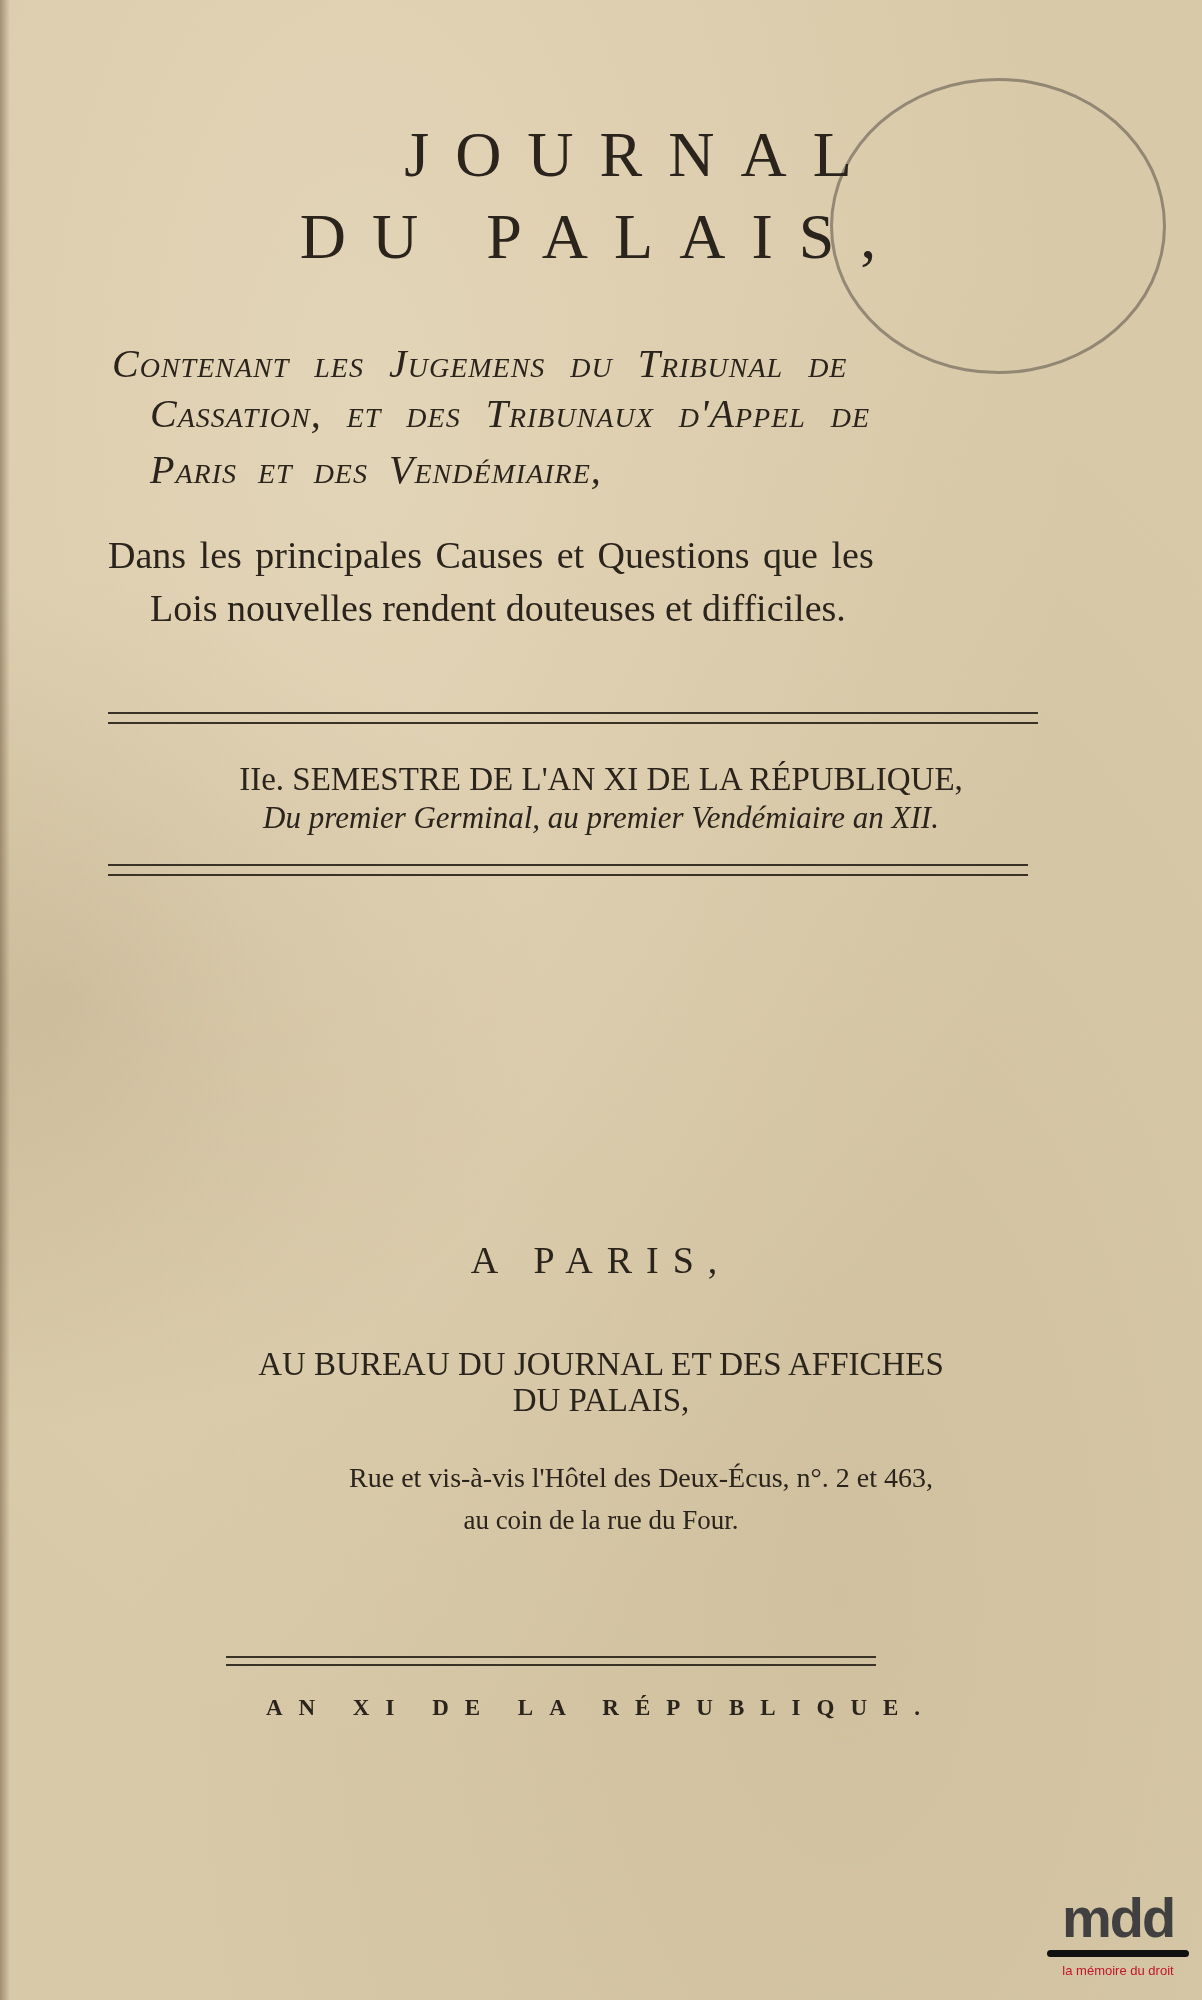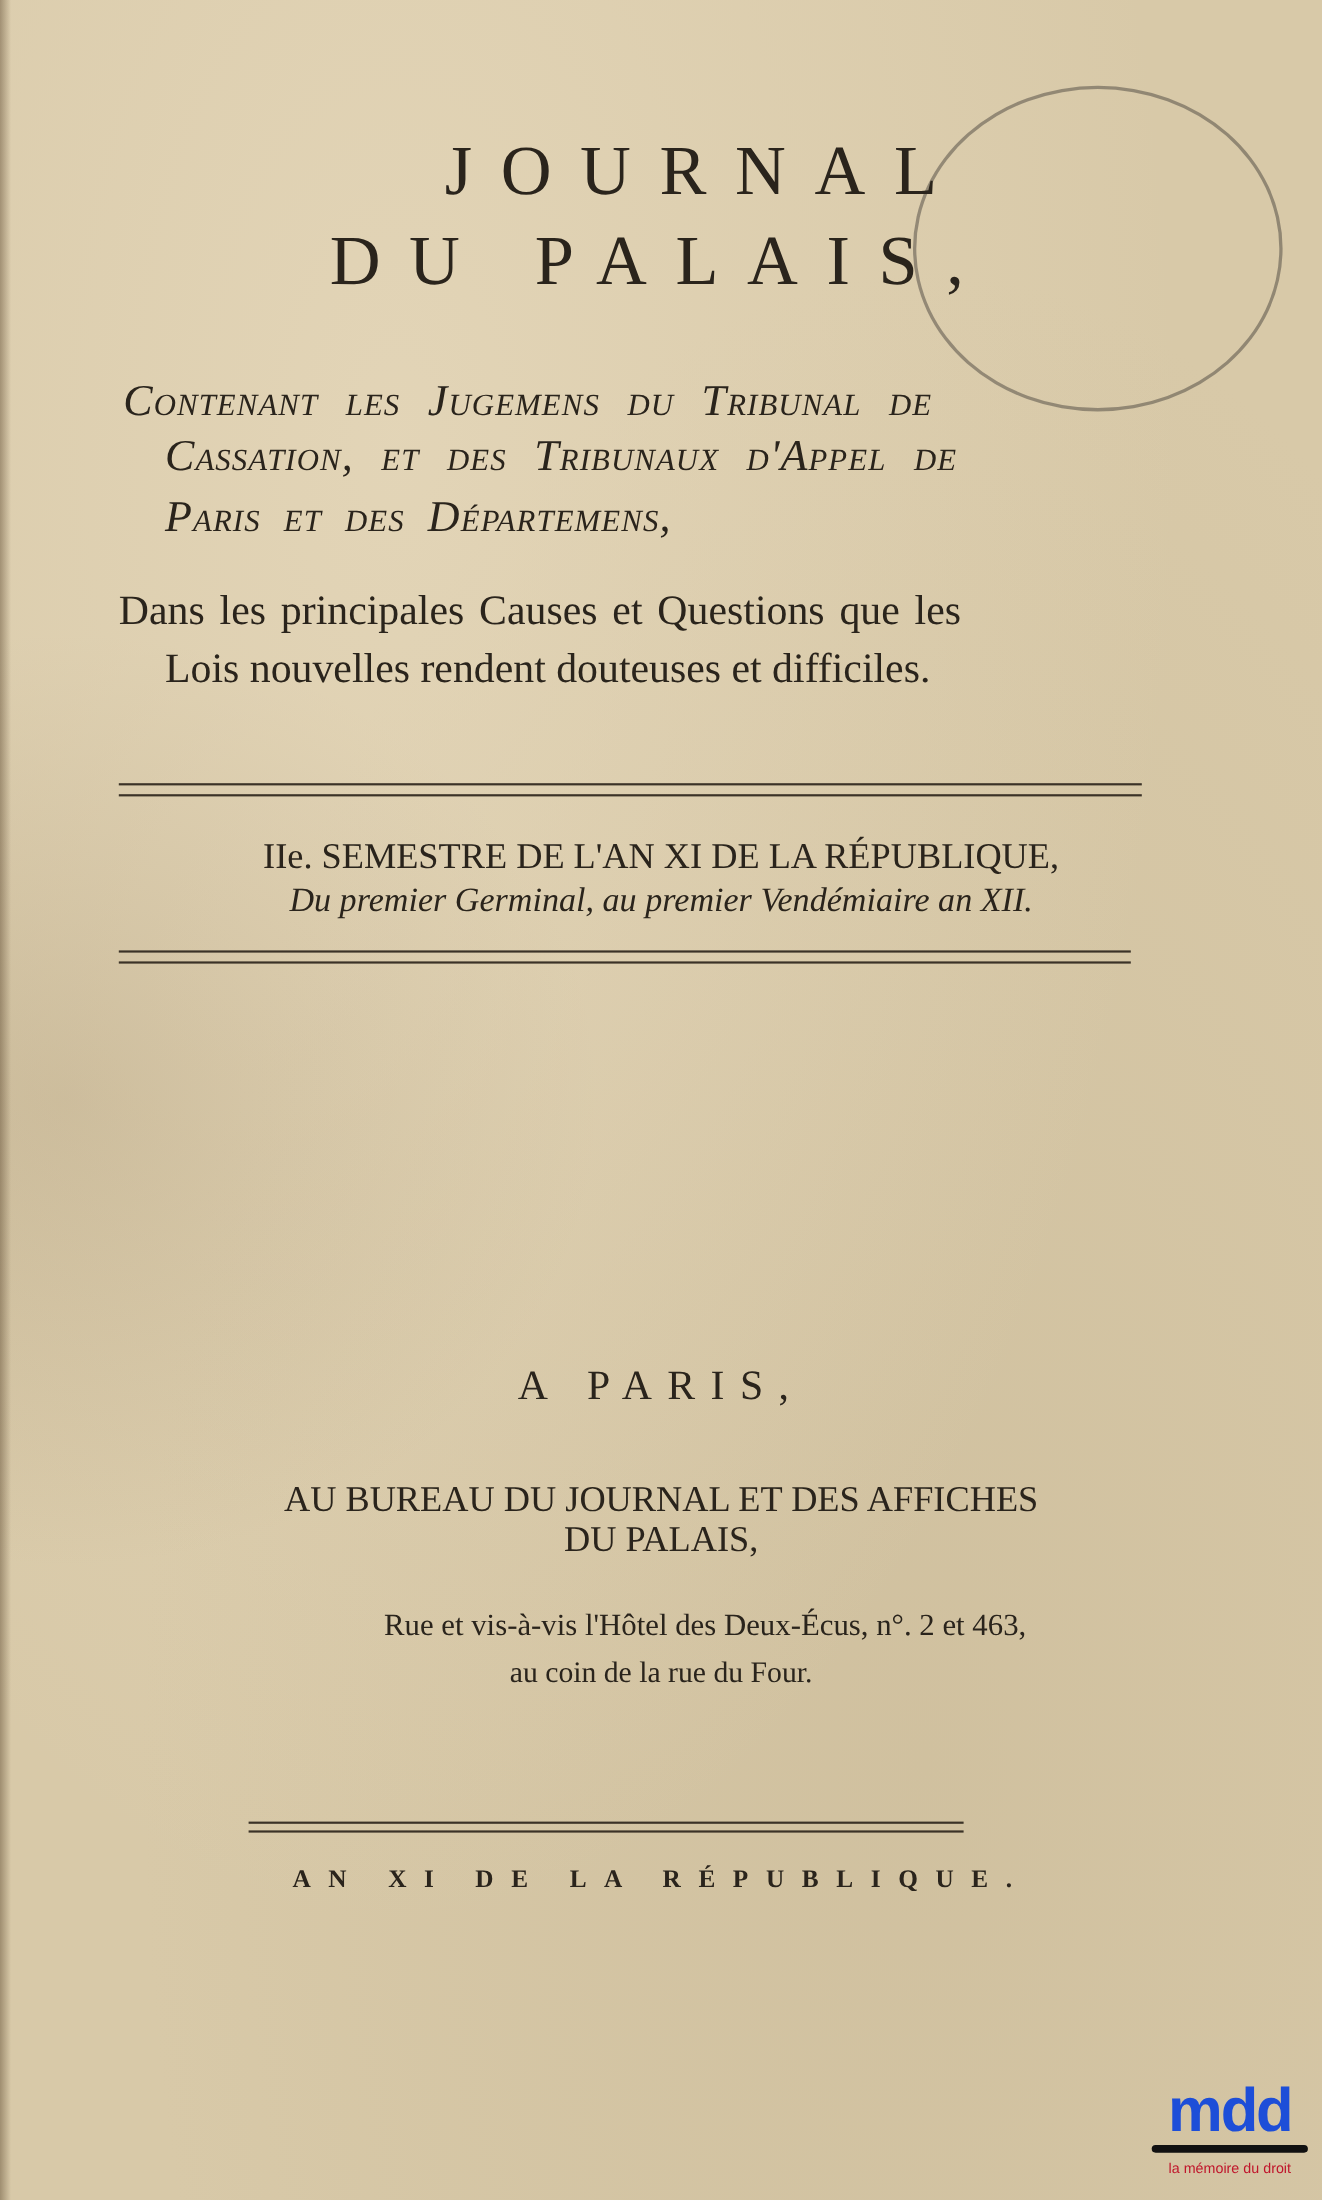--- a/index.html
+++ b/index.html
@@ -32,36 +32,36 @@
   .semester-sub { top:800px; font-size:31px; font-style:italic; }
   .paris { top:1238px; font-size:38px; letter-spacing:14px; }
   .bureau { top:1335px; font-size:33px;margin-top:11px; }
   .palais2 { top:1382px; font-size:33px; }
   .rue { top:1462px; font-size:28px;margin-left:40px; }
   .coin { top:1505px; font-size:27px; }
   .an { top:1695px; font-size:23px; letter-spacing:16px; font-weight:bold; }
   .stamp { position:absolute; left:830px; top:78px; width:330px; height:290px;
     border:3px solid rgba(60,55,50,0.45); border-radius:50%; }
   .logo { position:absolute; left:1043px; top:1890px; width:150px; text-align:center; }
-  .logo-mark { font-family:"Liberation Sans",sans-serif; font-size:56px; font-weight:bold; color:#1d4ed8; letter-spacing:-2px; line-height:56px; }
+  .logo-mark { font-family:"Liberation Sans",sans-serif; font-size:56px; font-weight:bold; color:#404040; letter-spacing:-2px; line-height:56px; }
   .logo-bar { height:7px; background:#111; border-radius:4px; margin:4px 4px 6px 4px; }
   .logo-text { font-family:"Liberation Sans",sans-serif; font-size:13px; color:#c0152b; }
 </style>
 </head>
 <body>
 
 <div class="left-edge"></div>
 <div class="stamp"></div>
 
 <div class="center title1">JOURNAL</div>
 <div class="center title2">DU PALAIS,</div>
 
 <div class="sub sub1"><span class="sc">Contenant les Jugemens du Tribunal de</span></div>
 <div class="sub sub2"><span class="sc">Cassation, et des Tribunaux d'Appel de</span></div>
-<div class="sub sub3"><span class="sc">Paris et des Départemens,</span></div>
+<div class="sub sub3"><span class="sc">Paris et des Vendémiaire,</span></div>
 
 <div class="para para1">Dans les principales Causes et Questions que les</div>
 <div class="para para2">Lois nouvelles rendent douteuses et difficiles.</div>
 
 <div class="rule" style="left:108px;width:930px;top:712px;"></div>
 <div class="rule" style="left:108px;width:930px;top:722px;"></div>
 
 <div class="center semester">IIe. SEMESTRE DE L'AN XI DE LA RÉPUBLIQUE,</div>
 <div class="center semester-sub">Du premier Germinal, au premier Vendémiaire an XII.</div>
 

